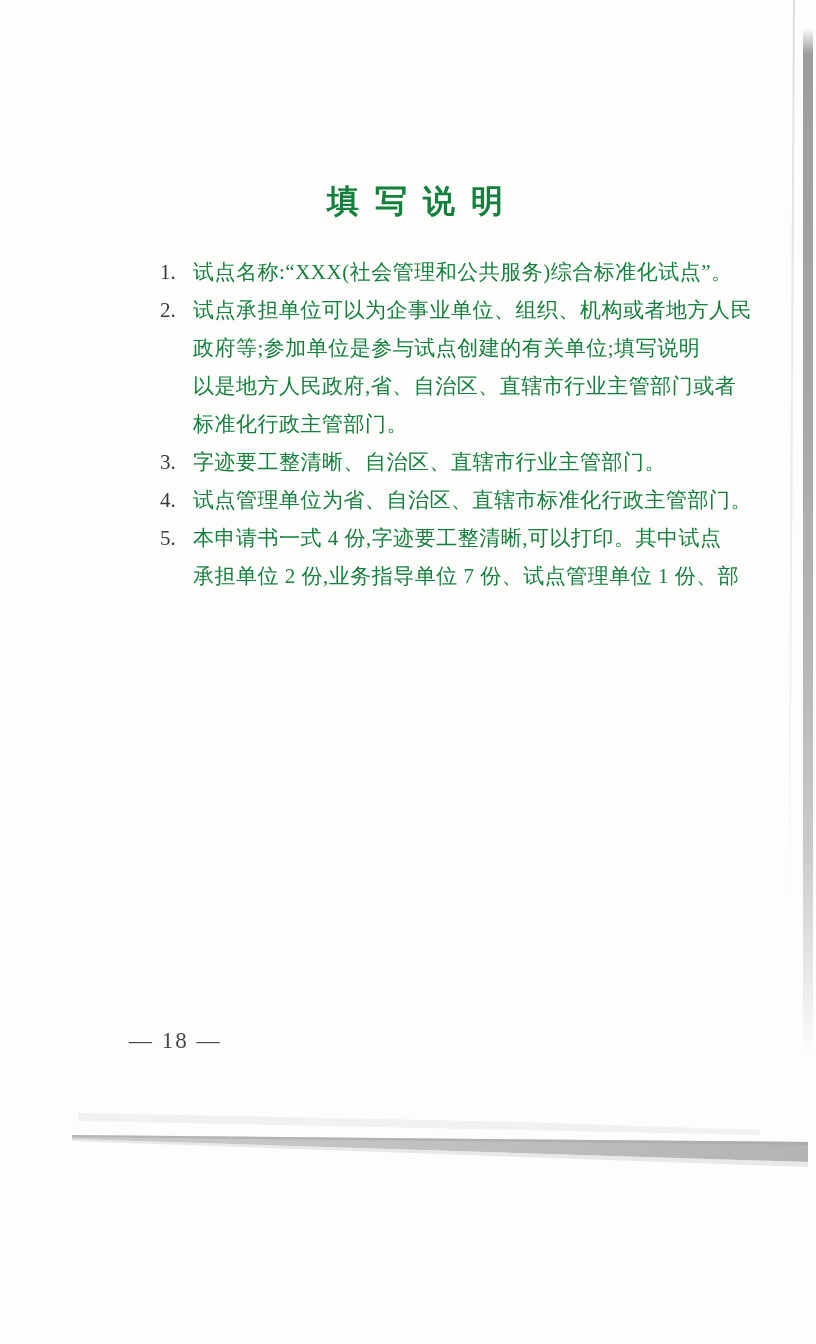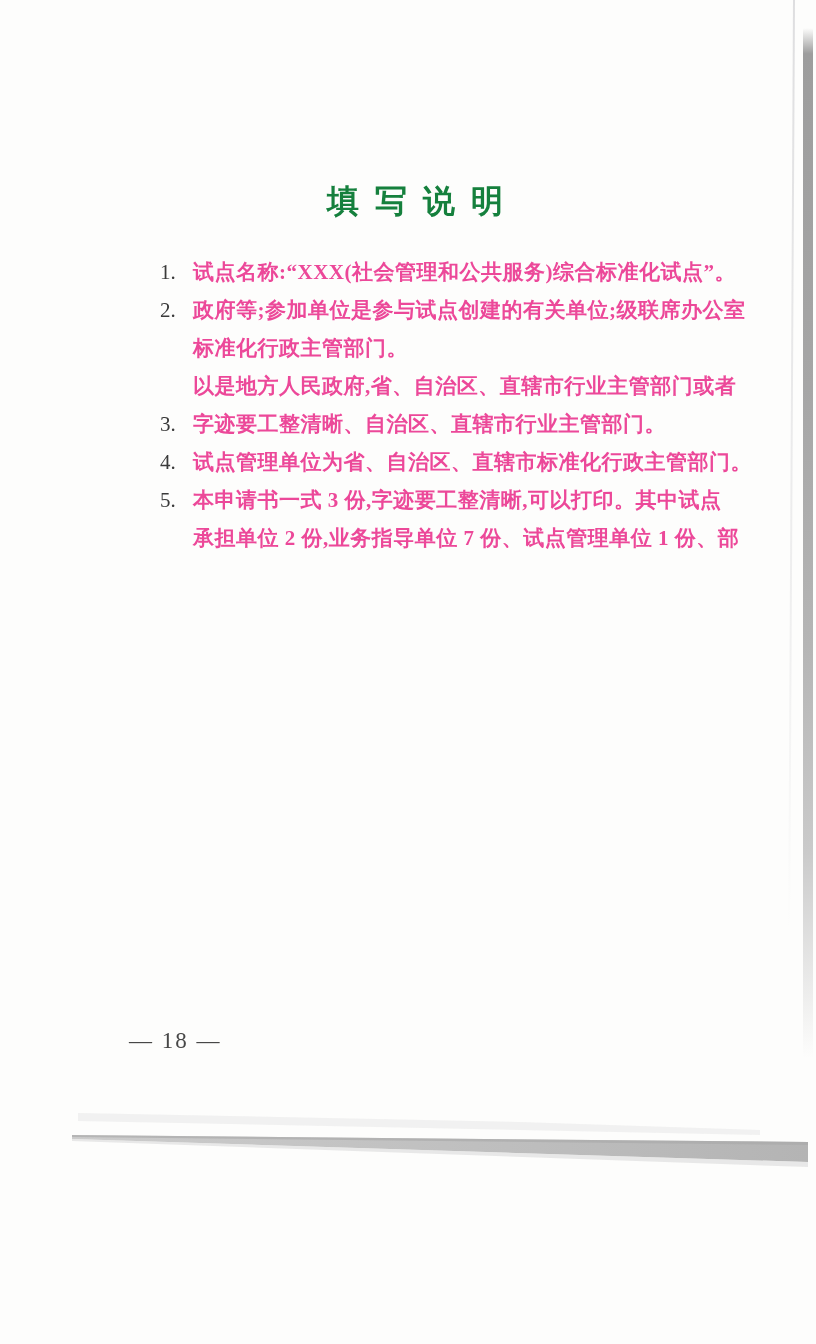--- a/index.html
+++ b/index.html
@@ -40,23 +40,22 @@
     flex: 0 0 33px;
     font-size: 21px;
     line-height: 38px;
     color: #3a3a3a;
   }
   .item-lines { flex: 1 1 auto; min-width: 0; }
   .instruction-line {
     font-size: 21px;
     line-height: 38px;
     letter-spacing: 0.5px;
-    color: #ec4899;
+    color: #15803d;
     white-space: nowrap;
-    font-weight: bold;
   }
   .page-number {
     position: absolute;
     left: 129px;
     top: 1028px;
     font-size: 23px;
     letter-spacing: 2px;
     color: #474747;
     white-space: nowrap;
   }
@@ -109,44 +108,45 @@
     <div class="instruction-item">
       <span class="item-number">1.</span>
       <div class="item-lines">
         <div class="instruction-line">试点名称:“XXX(社会管理和公共服务)综合标准化试点”。</div>
       </div>
     </div>
 
     <div class="instruction-item">
       <span class="item-number">2.</span>
       <div class="item-lines">
-        <div class="instruction-line">政府等;参加单位是参与试点创建的有关单位;级联席办公室</div>
+        <div class="instruction-line">试点承担单位可以为企事业单位、组织、机构或者地方人民</div>
+        <div class="instruction-line">政府等;参加单位是参与试点创建的有关单位;填写说明</div>
+        <div class="instruction-line">以是地方人民政府,省、自治区、直辖市行业主管部门或者</div>
         <div class="instruction-line">标准化行政主管部门。</div>
-        <div class="instruction-line">以是地方人民政府,省、自治区、直辖市行业主管部门或者</div>
       </div>
     </div>
 
     <div class="instruction-item">
       <span class="item-number">3.</span>
       <div class="item-lines">
         <div class="instruction-line">字迹要工整清晰、自治区、直辖市行业主管部门。</div>
       </div>
     </div>
 
     <div class="instruction-item">
       <span class="item-number">4.</span>
       <div class="item-lines">
         <div class="instruction-line">试点管理单位为省、自治区、直辖市标准化行政主管部门。</div>
       </div>
     </div>
 
     <div class="instruction-item">
       <span class="item-number">5.</span>
       <div class="item-lines">
-        <div class="instruction-line">本申请书一式 3 份,字迹要工整清晰,可以打印。其中试点</div>
+        <div class="instruction-line">本申请书一式 4 份,字迹要工整清晰,可以打印。其中试点</div>
         <div class="instruction-line">承担单位 2 份,业务指导单位 7 份、试点管理单位 1 份、部</div>
       </div>
     </div>
 
   </div>
 
   <div class="page-number">— 18 —</div>
 
   <div class="edge-line"></div>
   <div class="edge-strip"></div>

